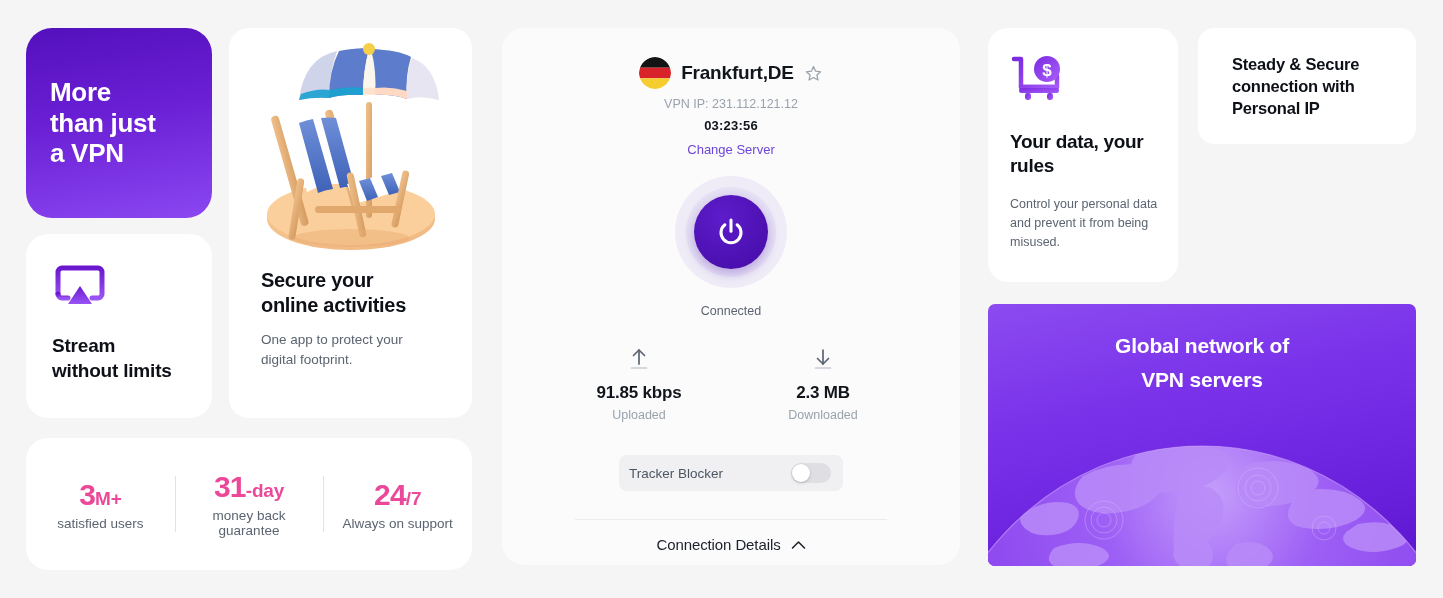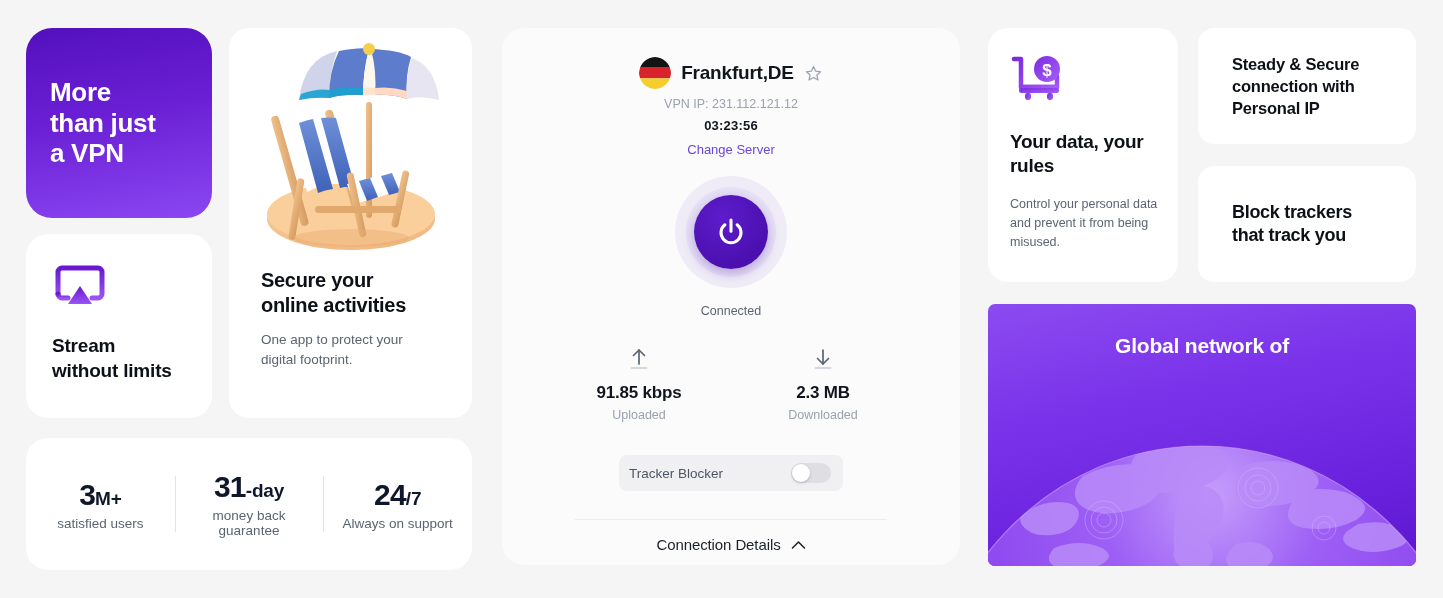--- a/index.html
+++ b/index.html
@@ -40,21 +40,21 @@
     left: 26px; top: 438px; width: 446px; height: 132px;
     border-radius: 22px;
     display: flex; align-items: center; justify-content: space-around;
   }
   .stat { text-align: center; padding: 0 6px; position: relative; flex: 1; }
   .stat + .stat::before {
     content: ""; position: absolute; left: 0; top: 50%;
     transform: translateY(-50%);
     width: 1px; height: 56px; background: #e3e3e6;
   }
-  .stat-value { font-size: 30px; font-weight: bold; color: #0f172a; letter-spacing: -0.8px; white-space: nowrap; }
+  .stat-value { font-size: 30px; font-weight: bold; color: #ec4899; letter-spacing: -0.8px; white-space: nowrap; }
   .stat-value .suffix { font-size: 19px; font-weight: bold; letter-spacing: -0.2px; }
   .stat-label { margin-top: 4px; font-size: 13.5px; color: #5b6470; }
 
   
   #secure-card {
     left: 229px; top: 28px; width: 243px; height: 390px;
     border-radius: 20px; overflow: hidden;
   }
   .beach-art { width: 243px; height: 232px; display: block; }
   #secure-card .secure-title {
@@ -382,26 +382,20 @@
   </div>
 
   <div class="card" id="steady-card">
     <div class="sc-text">
       <div>Steady &amp; Secure</div>
       <div>connection with</div>
       <div>Personal IP</div>
     </div>
   </div>
 
-  <div class="card" id="block-card">
-    <div class="bc-text">
-      <div>Block trackers</div>
-      <div>that track you</div>
-    </div>
-  </div>
 
   <div class="card" id="global-card">
     <svg class="globe-art" viewBox="0 0 428 150" preserveAspectRatio="none">
       <defs>
         <radialGradient id="globeG" cx="0.52" cy="0.08" r="0.72">
           <stop offset="0%" stop-color="#c49dfb"></stop>
           <stop offset="28%" stop-color="#9d5ff5"></stop>
           <stop offset="100%" stop-color="#7b2ae8"></stop>
         </radialGradient>
         <clipPath id="globeClip">
@@ -428,16 +422,17 @@
         <circle cx="270" cy="72" r="7"></circle>
           <circle cx="270" cy="72" r="13"></circle>
           <circle cx="270" cy="72" r="20"></circle>
         <circle cx="336" cy="112" r="6"></circle>
           <circle cx="336" cy="112" r="12"></circle>
       </g>
       <ellipse cx="214" cy="330" rx="280" ry="300" fill="none" stroke="#cfa8fb" stroke-width="1.2" opacity="0.6"></ellipse>
     </svg>
     <div class="gc-inner">
       <div class="gc-top">Global network of</div>
+      <div class="gc-bottom">VPN servers</div>
     </div>
   </div>
 
 </div>
 
 </body></html>

